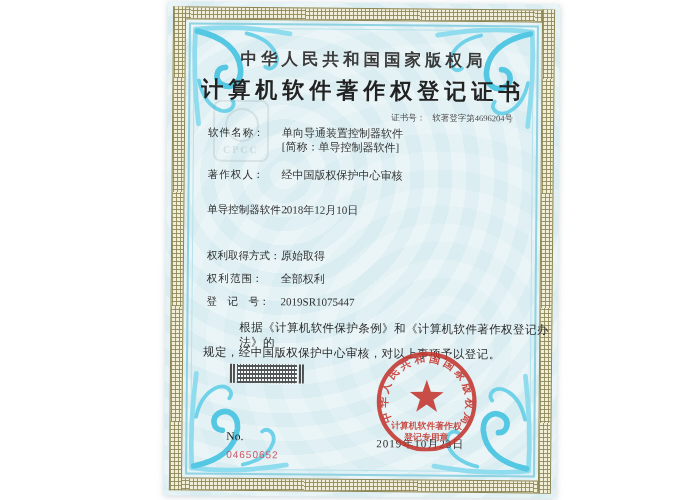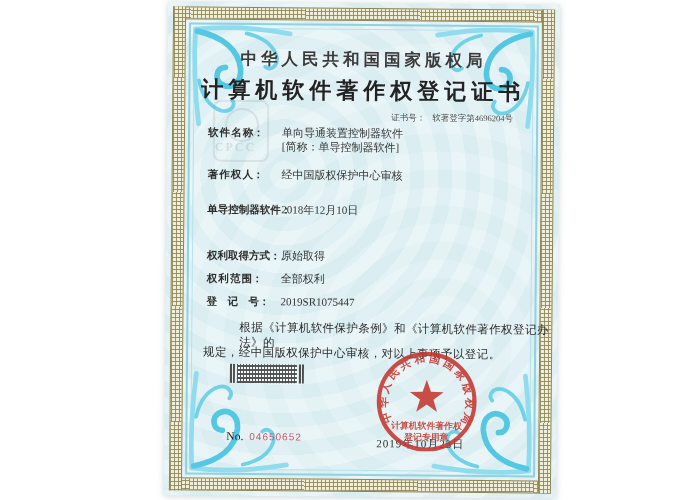--- a/index.html
+++ b/index.html
@@ -38,47 +38,47 @@
   .fl-bl{left:22px;bottom:22px;transform:scaleY(-1);}
   .fl-br{right:22px;bottom:22px;transform:scale(-1,-1);}
   
   .authority{position:absolute;top:46px;left:0;width:100%;text-align:center;
     font-size:16.5px;font-weight:700;letter-spacing:4px;color:#3a3a3a;}
   .cert-title{position:absolute;top:73px;left:0;width:100%;text-align:center;
     font-size:22px;font-weight:700;letter-spacing:5px;color:#222;}
   .certno-row{position:absolute;top:109px;left:224px;display:flex;gap:7px;
     font-size:8.5px;color:#4a4a4a;}
   .row{position:absolute;left:41px;display:flex;align-items:flex-start;}
-  .lbl{width:74px;flex:0 0 74px;font-size:10.5px;font-weight:700;color:#2d2d2d;
+  .lbl{width:74px;flex:0 0 74px;font-size:10.5px;font-weight:400;color:#2d2d2d;
     white-space:pre;word-spacing:-1.5px;}
   .vals{font-size:11px;font-weight:500;color:#323232;line-height:13.5px;}
   .statement{position:absolute;font-size:11.5px;color:#2c2c2c;letter-spacing:.4px;}
   .st1{left:74px;top:318px;}
   .st2{left:38px;top:343px;}
   
   .barcode{position:absolute;left:72px;top:362px;width:60px;height:19px;opacity:.85;
     background-image:
       repeating-linear-gradient(90deg, #3a3a3a 0 1px, transparent 1px 3px),
       repeating-linear-gradient(0deg, #3a3a3a 0 2px, rgba(255,255,255,.65) 2px 4px);
   }
   .barcode::before,.barcode::after{content:"";position:absolute;top:0;bottom:0;width:5px;
     background:repeating-linear-gradient(90deg,#333 0 2px,#eee 2px 3px,#333 3px 5px);}
   .barcode::before{left:-7px;}
   .barcode::after{right:-7px;}
   
   .watermark{position:absolute;left:46px;top:98px;width:52px;height:58px;
     border:2px solid rgba(120,135,135,.18);border-radius:8px;opacity:.9;}
   .watermark .wm-circle{position:absolute;left:10px;top:6px;width:30px;height:30px;
     border:2px solid rgba(120,135,135,.18);border-radius:50%;}
-  .watermark .wm-text{position:absolute;left:0;right:0;bottom:5px;
-    font-size:12px;letter-spacing:2px;color:rgba(110,125,125,.22);font-weight:700;}
+  .watermark .wm-text{position:absolute;left:0;right:0;bottom:5px;text-align:center;
+    font-size:10px;letter-spacing:2px;color:rgba(110,125,125,.22);font-weight:700;}
   
   .seal{position:absolute;left:210px;top:344px;width:104px;height:104px;opacity:.87;z-index:4;}
   .issue-date{position:absolute;left:212px;top:433px;font-size:11px;color:#2d2d2d;z-index:2;letter-spacing:1px;}
-  .serial{position:absolute;left:62px;top:428px;font-size:11.5px;color:#222;z-index:2;display:flex;gap:6px;}
+  .serial{position:absolute;left:62px;top:428px;font-size:11.5px;color:#222;z-index:2;display:flex;gap:6px;flex-direction:column;}
   .serial .num{font-family:Liberation Sans, sans-serif;
     color:#cc5566;letter-spacing:1px;font-size:10px;padding-top:1px;}
 </style>
 </head>
 <body>
 
 <div class="paper">
 
   <div class="key key-top"></div>
   <div class="key key-bottom"></div>

